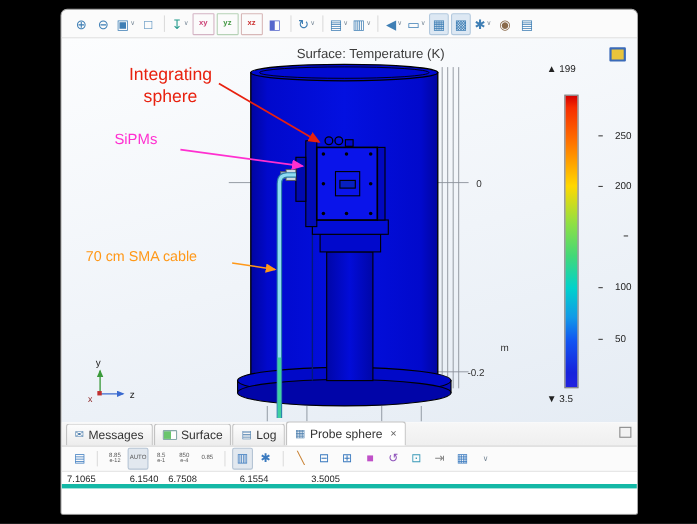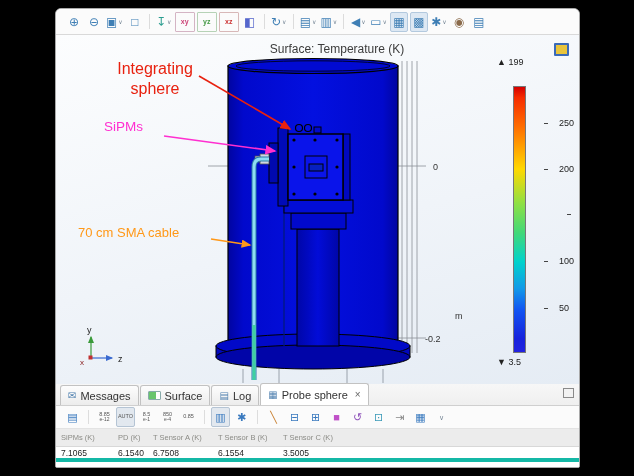--- a/index.html
+++ b/index.html
@@ -329,27 +329,20 @@
       <span class="pbtn swatch">■</span>
       <span class="pbtn refr">↺</span>
       <span class="pbtn copy">⊡</span>
       <span class="pbtn exp">⇥</span>
       <span class="pbtn">
             <span>▦</span>
           </span>
       <span class="pbtn" style="color:#7a8a99;font-size:7px;">∨</span>
     </div>
 
-    <div class="thead">
-      <span class="c0">SiPMs  (K)</span>
-      <span class="c1">PD (K)</span>
-      <span class="c2">T Sensor A (K)</span>
-      <span class="c3">T Sensor B (K)</span>
-      <span class="c4">T Sensor C (K)</span>
-    </div>
     <div class="trow">
       <span class="c0">7.1065</span>
       <span class="c1">6.1540</span>
       <span class="c2">6.7508</span>
       <span class="c3">6.1554</span>
       <span class="c4">3.5005</span>
     </div>
   </div>
 
  </div>

